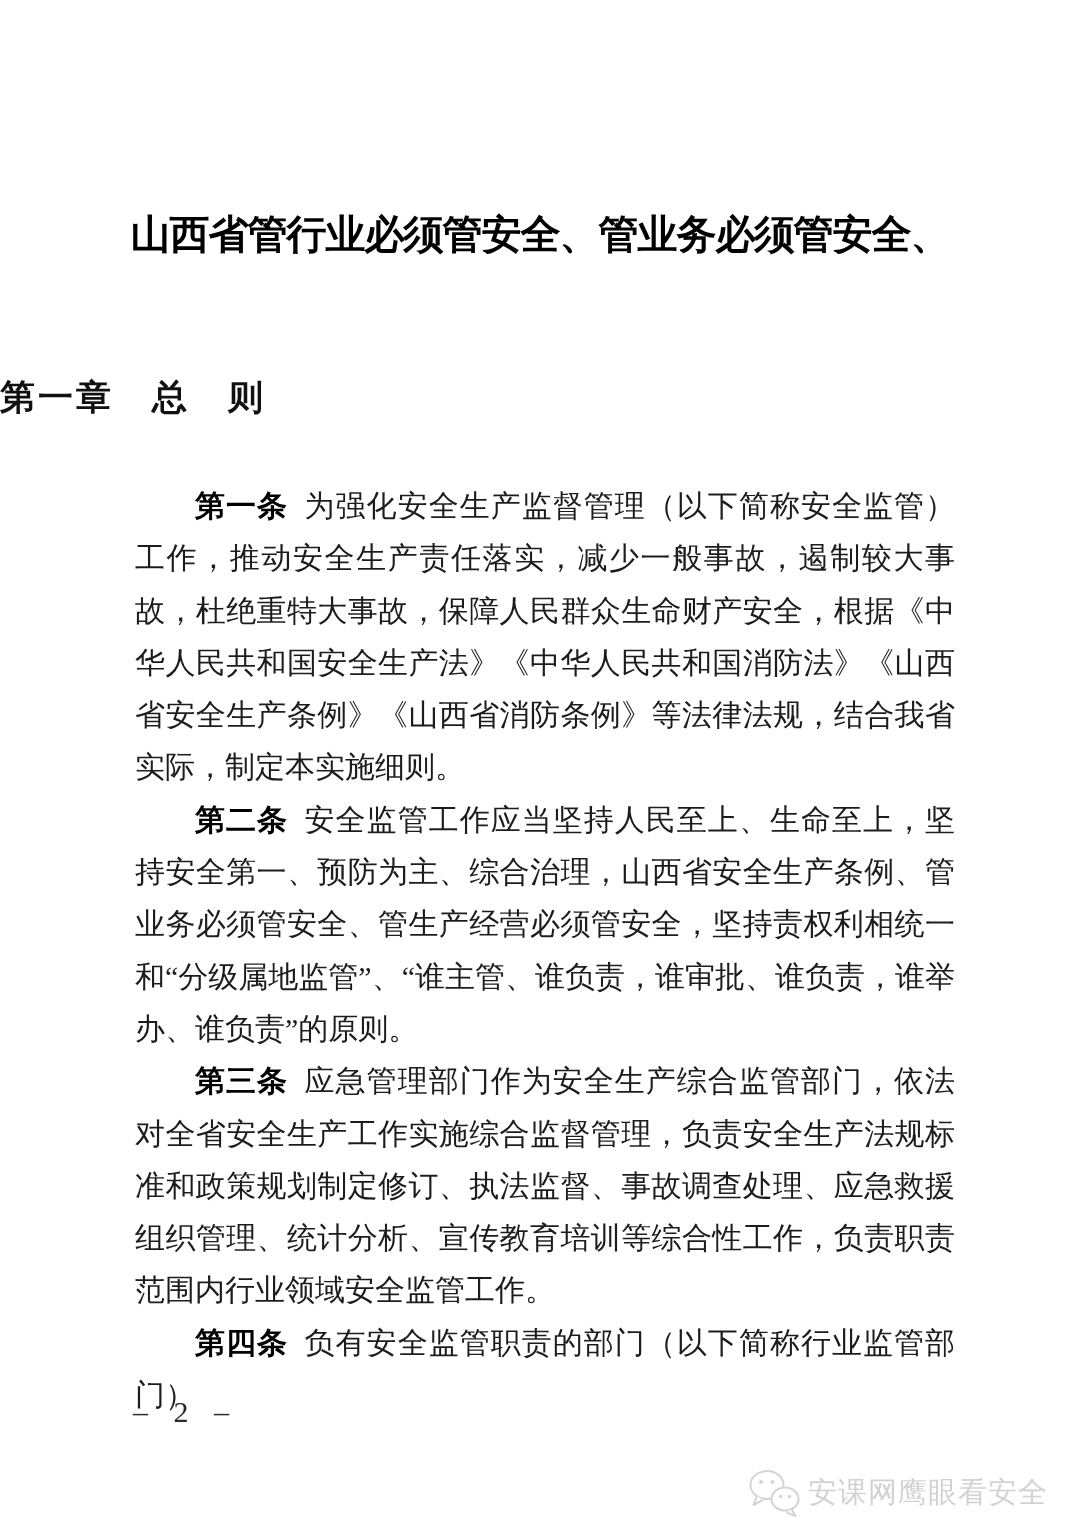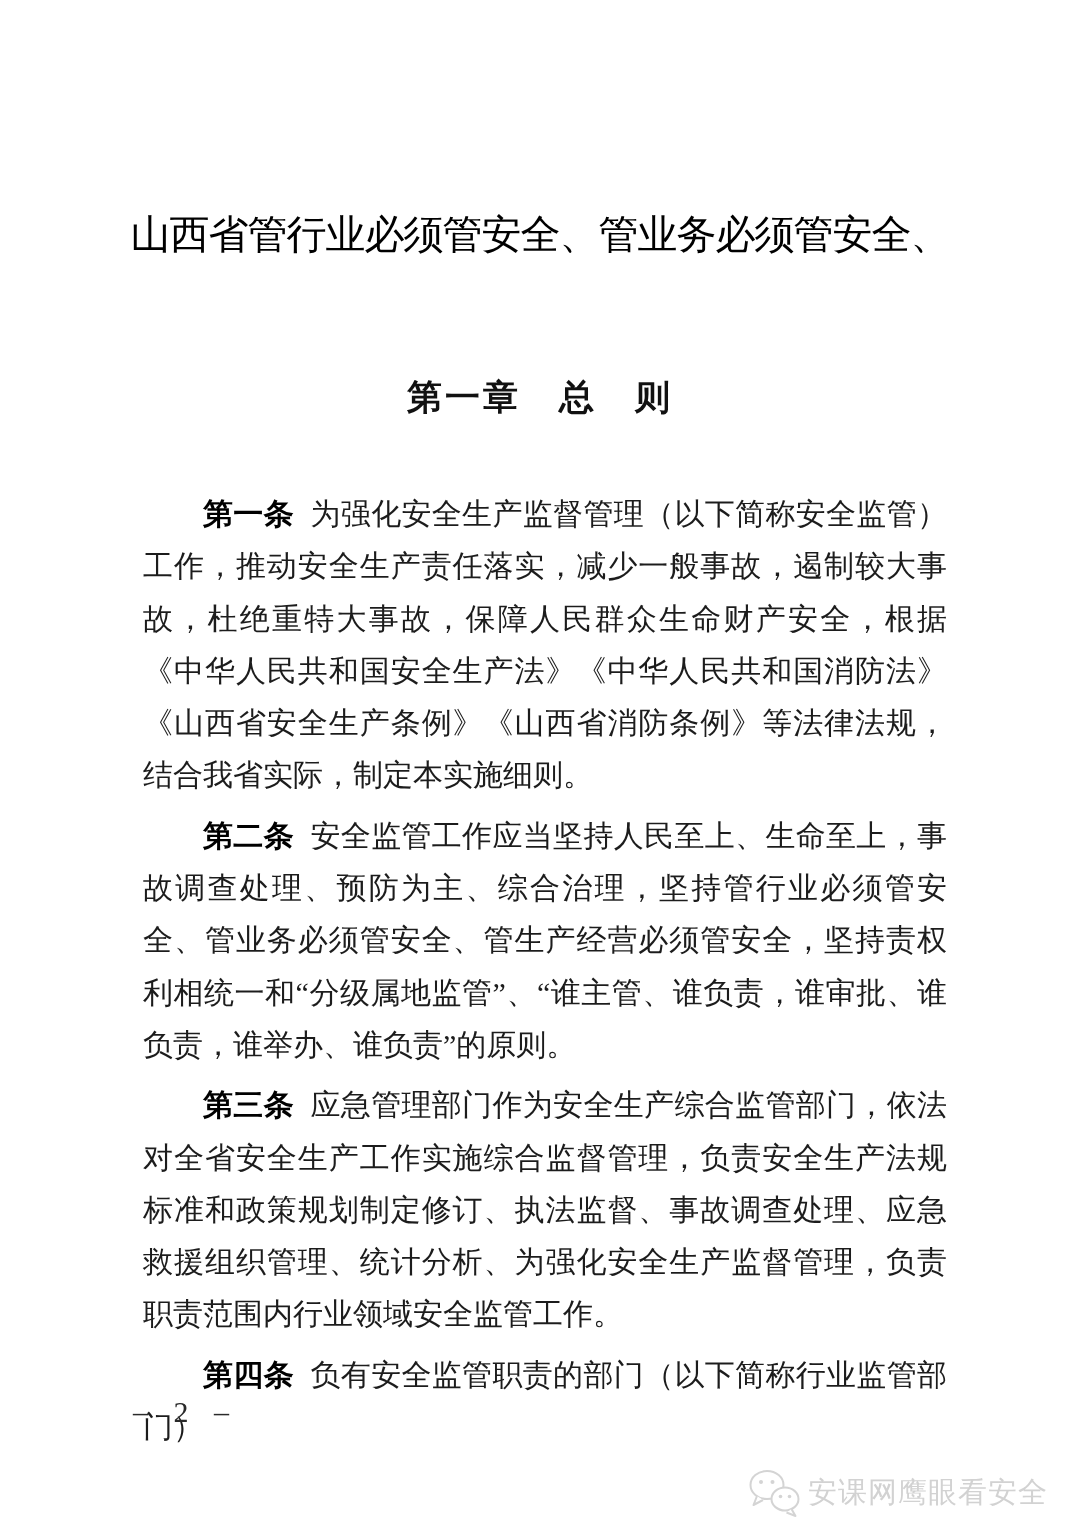--- a/index.html
+++ b/index.html
@@ -18,55 +18,55 @@
     font-family: "Liberation Serif", "DejaVu Serif", serif;
   }
 
   
   .doc-title {
     position: absolute;
     top: 204px;
     left: 0;
     width: 100%;
     text-align: center;
-    font-weight: normal;
+    font-weight: bold;
     color: #000000;
     font-size: 40px;
     line-height: 62px;
     letter-spacing: -1px;
     font-family: "Liberation Serif", "DejaVu Serif", serif;
   }
 
   
   .chapter-heading {
     position: absolute;
     top: 374px;
     left: 0;
     width: 100%;
-    text-align: center;
+    text-align: left;
     font-size: 35px;
     font-weight: bold;
     letter-spacing: 3px;
     color: #111111;
     font-family: "Liberation Sans", "DejaVu Sans", sans-serif;
   }
 
   
   .body-text {
     position: absolute;
     top: 480px;
     left: 135px;
     width: 820px;
     font-size: 30px;
     line-height: 52.3px;
     text-align: justify;
     color: #1c1c1c;
   }
   .para {
-    margin: 8px;
+    margin: 0;
     text-indent: 2em;
   }
   .art-num {
     font-weight: bold;
     color: #000000;
     font-family: "Liberation Sans", "DejaVu Sans", sans-serif;
     margin-right: 0.55em;
   }
 
   
@@ -110,22 +110,22 @@
 <div class="page">
 
   <div class="doc-title">
     <div>山西省管行业必须管安全、管业务必须管安全、</div>
   </div>
 
   <div class="chapter-heading">第一章　总　则</div>
 
   <div class="body-text">
     <p class="para"><span class="art-num">第一条</span><span>为强化安全生产监督管理（以下简称安全监管）工作，推动安全生产责任落实，减少一般事故，遏制较大事故，杜绝重特大事故，保障人民群众生命财产安全，根据《中华人民共和国安全生产法》《中华人民共和国消防法》《山西省安全生产条例》《山西省消防条例》等法律法规，结合我省实际，制定本实施细则。</span></p>
-    <p class="para"><span class="art-num">第二条</span><span>安全监管工作应当坚持人民至上、生命至上，事故调查处理、预防为主、综合治理，坚持管行业必须管安全、管业务必须管安全、管生产经营必须管安全，坚持责权利相统一和“分级属地监管”、“谁主管、谁负责，谁审批、谁负责，谁举办、谁负责”的原则。</span></p>
-    <p class="para"><span class="art-num">第三条</span><span>应急管理部门作为安全生产综合监管部门，依法对全省安全生产工作实施综合监督管理，负责安全生产法规标准和政策规划制定修订、执法监督、事故调查处理、应急救援组织管理、统计分析、为强化安全生产监督管理，负责职责范围内行业领域安全监管工作。</span></p>
+    <p class="para"><span class="art-num">第二条</span><span>安全监管工作应当坚持人民至上、生命至上，坚持安全第一、预防为主、综合治理，山西省安全生产条例、管业务必须管安全、管生产经营必须管安全，坚持责权利相统一和“分级属地监管”、“谁主管、谁负责，谁审批、谁负责，谁举办、谁负责”的原则。</span></p>
+    <p class="para"><span class="art-num">第三条</span><span>应急管理部门作为安全生产综合监管部门，依法对全省安全生产工作实施综合监督管理，负责安全生产法规标准和政策规划制定修订、执法监督、事故调查处理、应急救援组织管理、统计分析、宣传教育培训等综合性工作，负责职责范围内行业领域安全监管工作。</span></p>
     <p class="para"><span class="art-num">第四条</span><span>负有安全监管职责的部门（以下简称行业监管部门）</span></p>
   </div>
 
   <div class="page-number">– 2 –</div>
 
   <div class="watermark">
     <span class="wm-icon">
       <svg width="52" height="50" viewBox="0 0 52 50" xmlns="http://www.w3.org/2000/svg">
 
         <ellipse cx="19" cy="17" rx="16.5" ry="14" fill="#ffffff" stroke="#d4d4d4" stroke-width="2"></ellipse>

